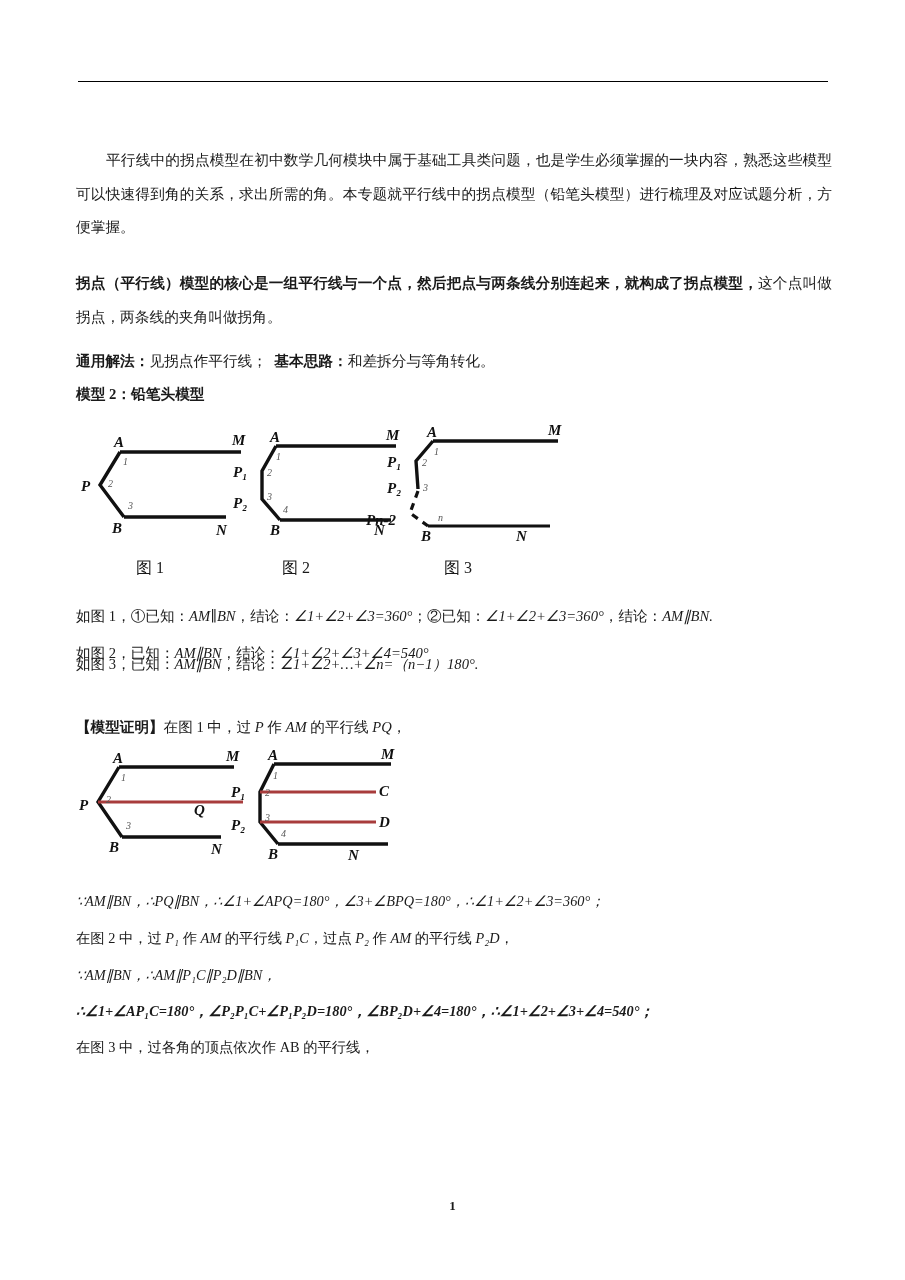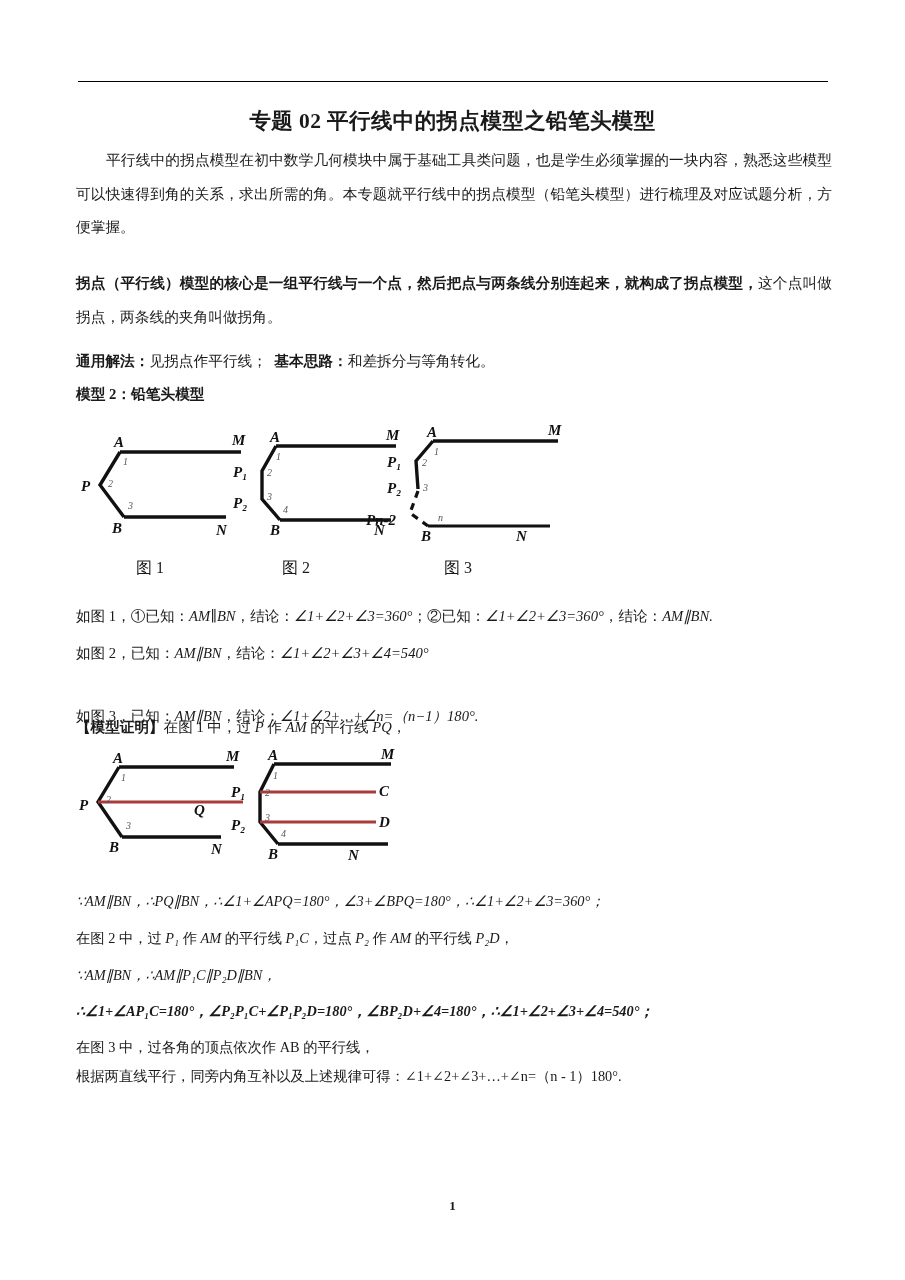--- a/index.html
+++ b/index.html
@@ -85,21 +85,21 @@
   .concl {
     position: absolute;
     left: 76px;
     width: 780px;
     font-size: 14.6px;
     line-height: 33.6px;
     white-space: nowrap;
   }
   .c1 { top: 600px; }
   .c2 { top: 637px; }
-  .c3 { top: 700px; }
+  .c3 { top: 648px; }
   .c4 { top: 711px; }
 
   .proof-row {
     position: absolute;
     left: 76px;
     top: 752px;
     width: 756px;
     height: 118px;
   }
 
@@ -144,24 +144,20 @@
     fill: #555;
   }
 </style>
 </head>
 <body>
 
 <div class="page">
 
   <div class="header-rule"></div>
 
-  <div class="doc-title">
-    <span class="lat">专题 02</span>
-    <span>平行线中的拐点模型之铅笔头模型</span>
-  </div>
 
   <div class="body-text p1">平行线中的拐点模型在初中数学几何模块中属于基础工具类问题，也是学生必须掌握的一块内容，熟悉这些模型可以快速得到角的关系，求出所需的角。本专题就平行线中的拐点模型（铅笔头模型）进行梳理及对应试题分析，方便掌握。</div>
 
   <div class="body-text p3">
     <b>通用解法：</b><span>见拐点作平行线；</span>&nbsp;&nbsp;<b>基本思路：</b><span>和差拆分与等角转化。</span>
   </div>
 
   <div class="body-text p2">
     <b>拐点（平行线）模型的核心是一组平行线与一个点，然后把点与两条线分别连起来，就构成了拐点模型，</b><span>这个点叫做拐点，两条线的夹角叫做拐角。</span>
   </div>
@@ -299,19 +295,16 @@
   </div>
 
   <div class="pf pf4">
     <span class="mathi">∴∠1+∠AP₁C=180°，∠P₂P₁C+∠P₁P₂D=180°，∠BP₂D+∠4=180°，∴∠1+∠2+∠3+∠4=540°；</span>
   </div>
 
   <div class="pf pf5">
     <span>在图 3 中，过各角的顶点依次作 AB 的平行线，</span>
   </div>
 
-  <div class="pf pf6">
-    <span>根据两直线平行，同旁内角互补以及上述规律可得：∠1+∠2+∠3+…+∠n=（n - 1）180°.</span>
-  </div>
 
   <div class="page-num">1</div>
 
 </div>
 
 </body></html>

